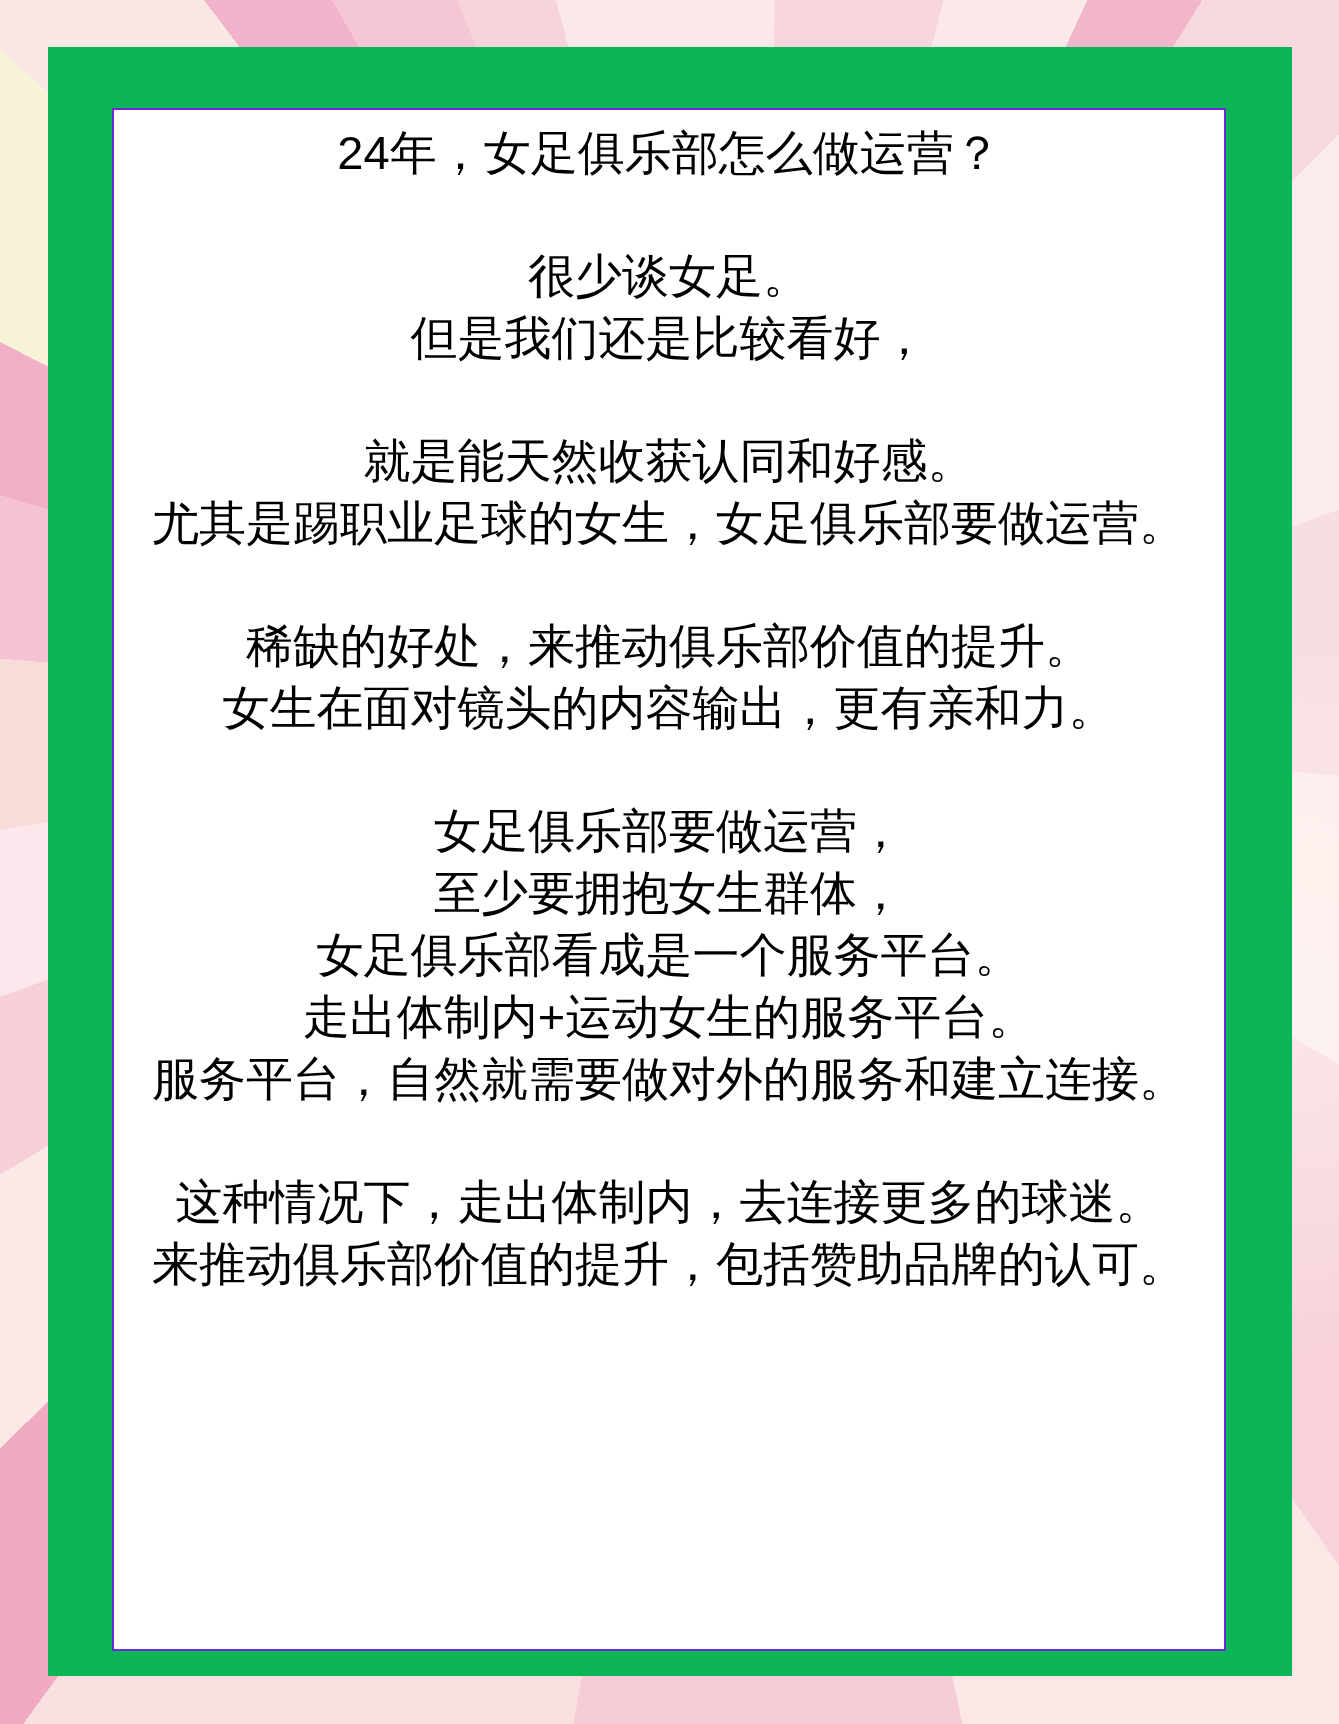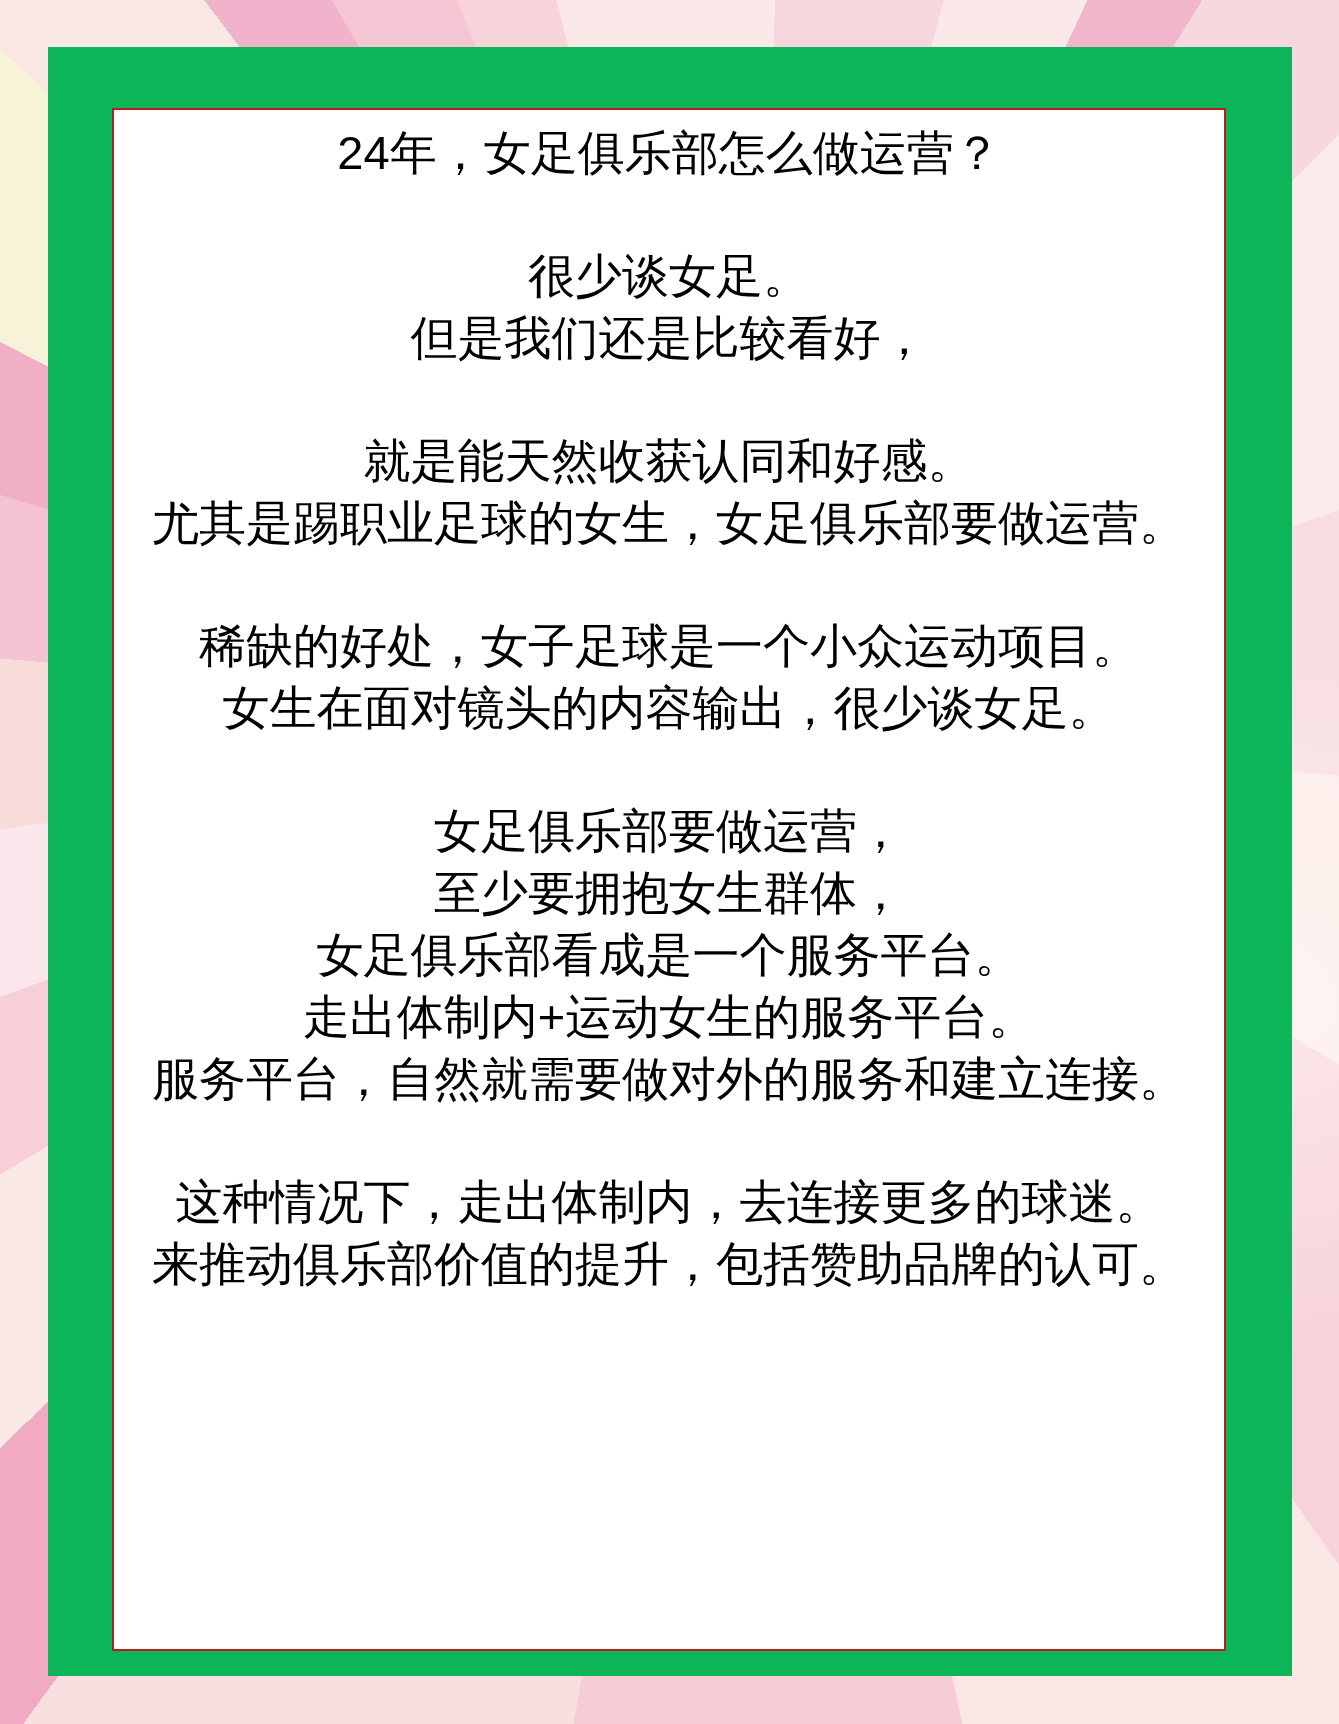--- a/index.html
+++ b/index.html
@@ -59,21 +59,21 @@
   }
 
   
   .card {
     position: absolute;
     top: 61px;
     right: 66px;
     bottom: 25px;
     left: 64px;
     background: #ffffff;
-    border: 2px solid #b91c1c;
+    border: 2px solid #6d28d9;
     box-sizing: border-box;
     padding: 12px 20px 0 20px;
     text-align: center;
     color: #000000;
   }
 
   .title {
     font-size: 47px;
     line-height: 62px;
     font-weight: 500;
@@ -108,22 +108,22 @@
         <div class="line">很少谈女足。</div>
         <div class="line">但是我们还是比较看好，</div>
       </div>
 
       <div class="para">
         <div class="line">就是能天然收获认同和好感。</div>
         <div class="line">尤其是踢职业足球的女生，女足俱乐部要做运营。</div>
       </div>
 
       <div class="para">
-        <div class="line">稀缺的好处，女子足球是一个小众运动项目。</div>
-        <div class="line">女生在面对镜头的内容输出，很少谈女足。</div>
+        <div class="line">稀缺的好处，来推动俱乐部价值的提升。</div>
+        <div class="line">女生在面对镜头的内容输出，更有亲和力。</div>
       </div>
 
       <div class="para">
         <div class="line">女足俱乐部要做运营，</div>
         <div class="line">至少要拥抱女生群体，</div>
         <div class="line">女足俱乐部看成是一个服务平台。</div>
         <div class="line">走出体制内+运动女生的服务平台。</div>
         <div class="line">服务平台，自然就需要做对外的服务和建立连接。</div>
       </div>
 

